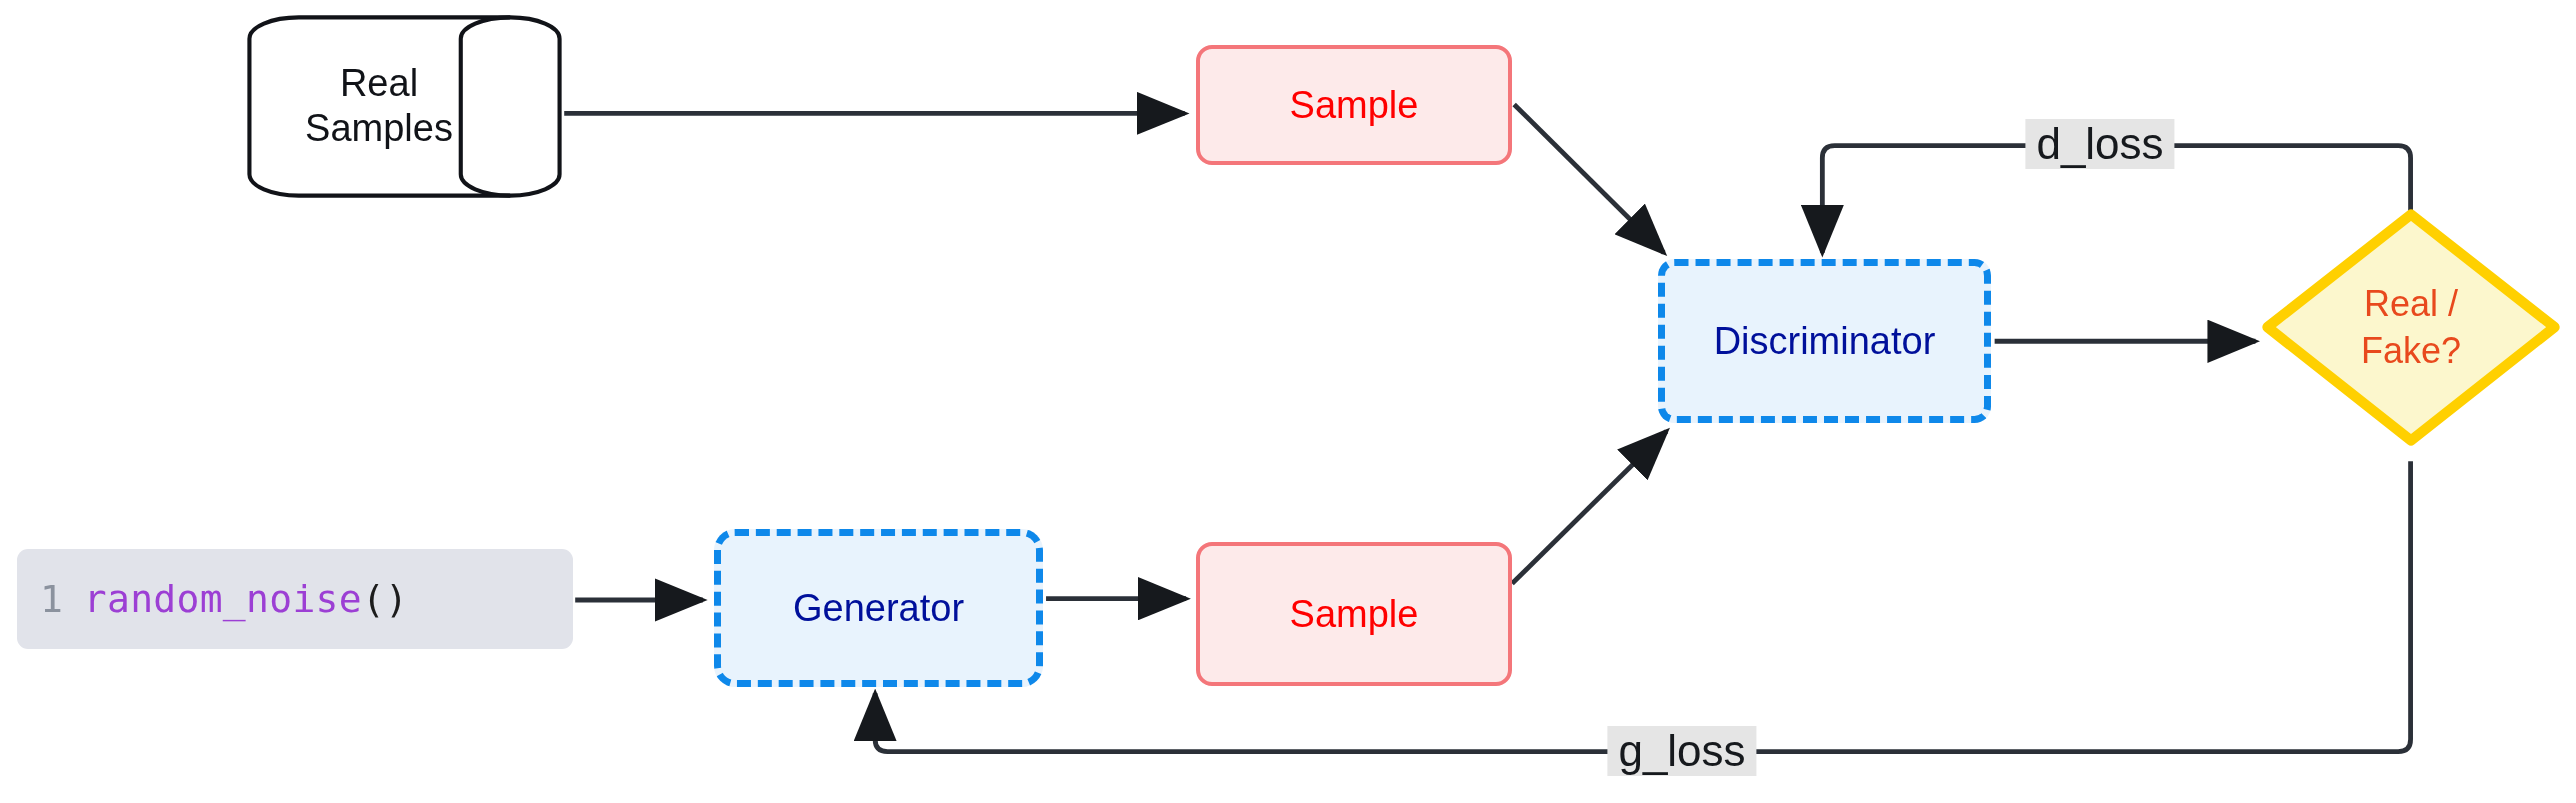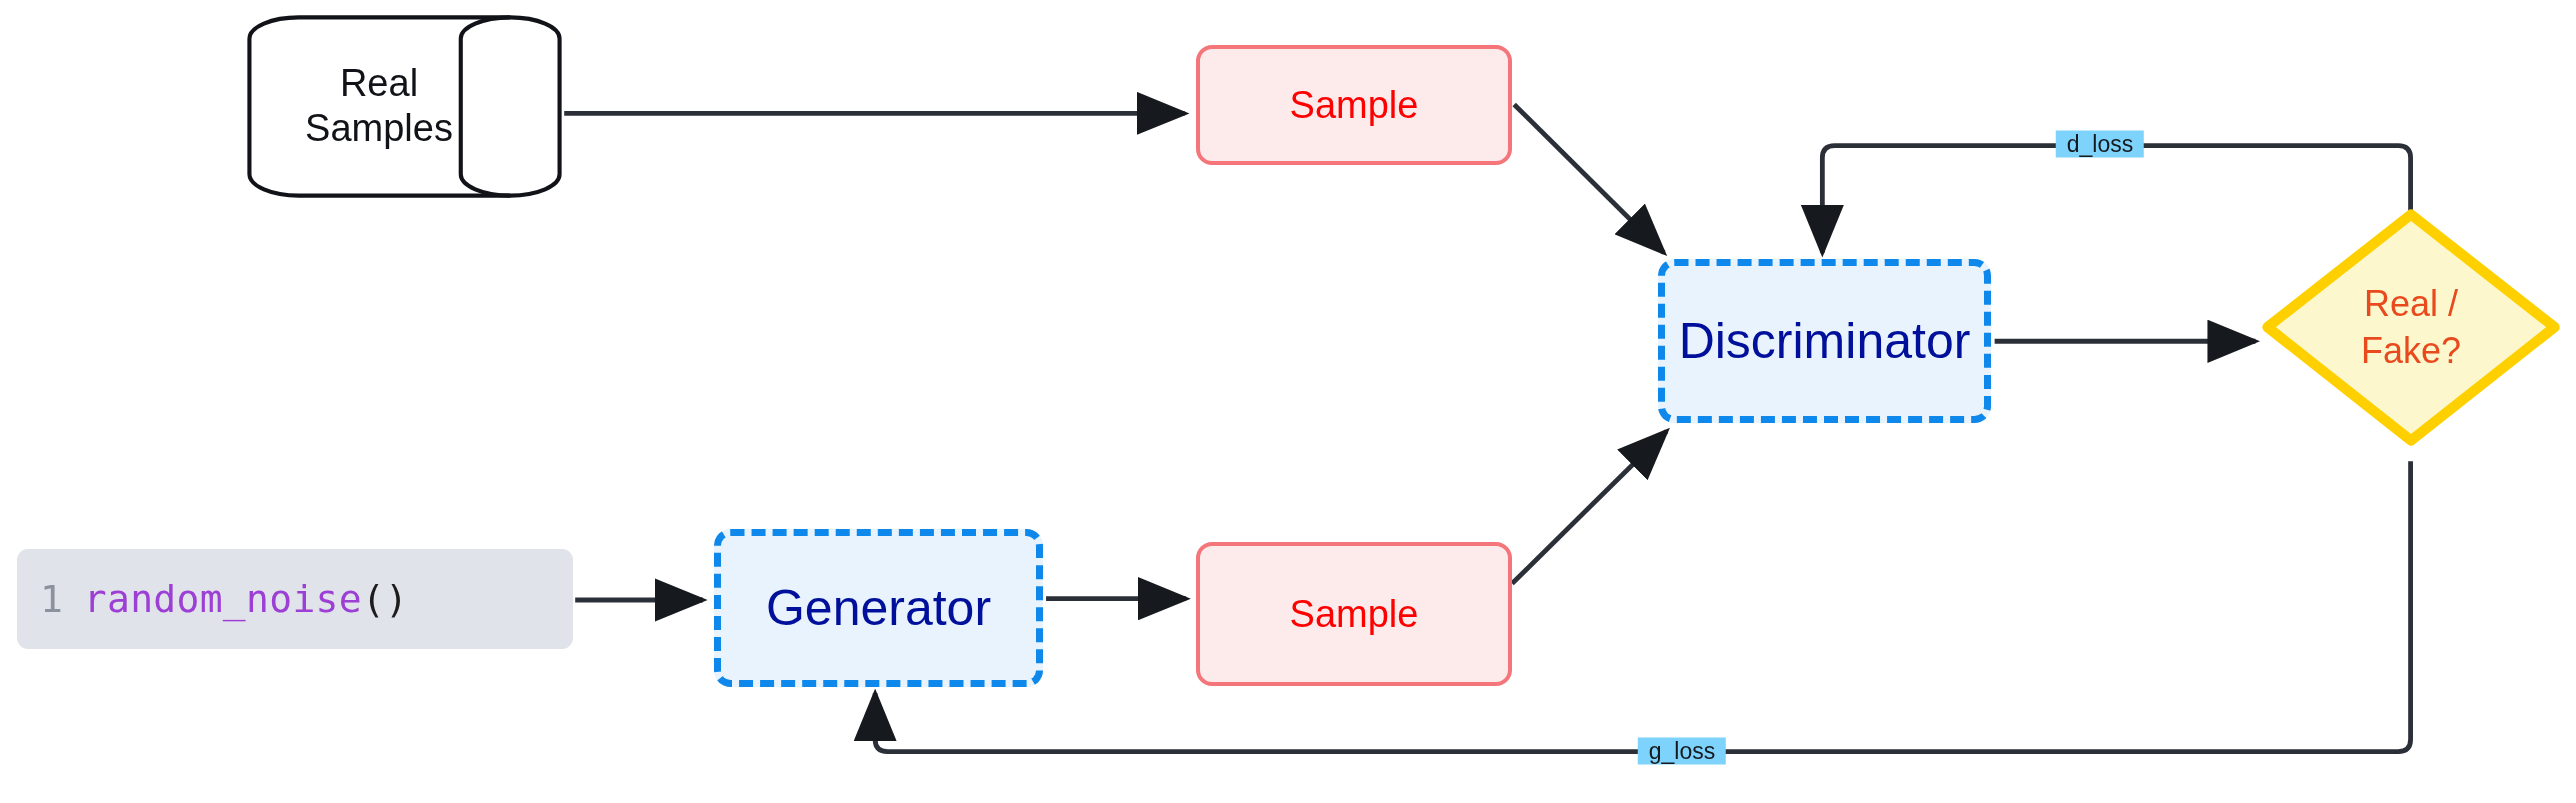--- a/index.html
+++ b/index.html
@@ -70,25 +70,25 @@
   }
   .sample-top   { left: 1196px; top: 45px;  width: 316px; height: 120px; }
   .sample-bottom{ left: 1196px; top: 542px; width: 316px; height: 144px; }
 
   
   .net-box {
     background: #e8f3fd;
     border: 7.6px dashed #0e88ea;
     border-radius: 16.5px;
     color: #00109b;
-    font-size: 50px;
+    font-size: 38px;
     text-align: center;
   }
   .net-discriminator { left: 1658px; top: 259px; width: 333px; height: 164px; }
-  .net-generator     { left: 714px; top: 529px; width: 329px; height: 158px; }
+  .net-generator     { left: 714px; top: 529px; width: 329px; height: 158px; border-radius: 21px; }
 
   
   .diamond {
     left: 2262px;
     top: 209px;
     width: 298px;
     height: 237px;
   }
   .diamond .dia-svg {
     position: absolute;
@@ -121,23 +121,23 @@
     padding-left: 23px;
     letter-spacing: 0.3px;
   }
   .code-lineno { color: #8b929e; margin-right: 20.6px; }
   .code-fn     { color: #9c3fd4; }
   .code-paren  { color: #1c1c1c; }
 
   
   .edge-label {
     position: absolute;
-    background: #7dd3fc;
+    background: #e5e5e5;
     color: #16191d;
-    font-size: 23px;
+    font-size: 44px;
     padding: 0 11px;
     white-space: nowrap;
     transform: translate(-50%, -50%);
   }
   .label-dloss { left: 2100px; top: 144px; }
   .label-gloss { left: 1682px; top: 751px; }
 </style>
 </head>
 <body>
 

